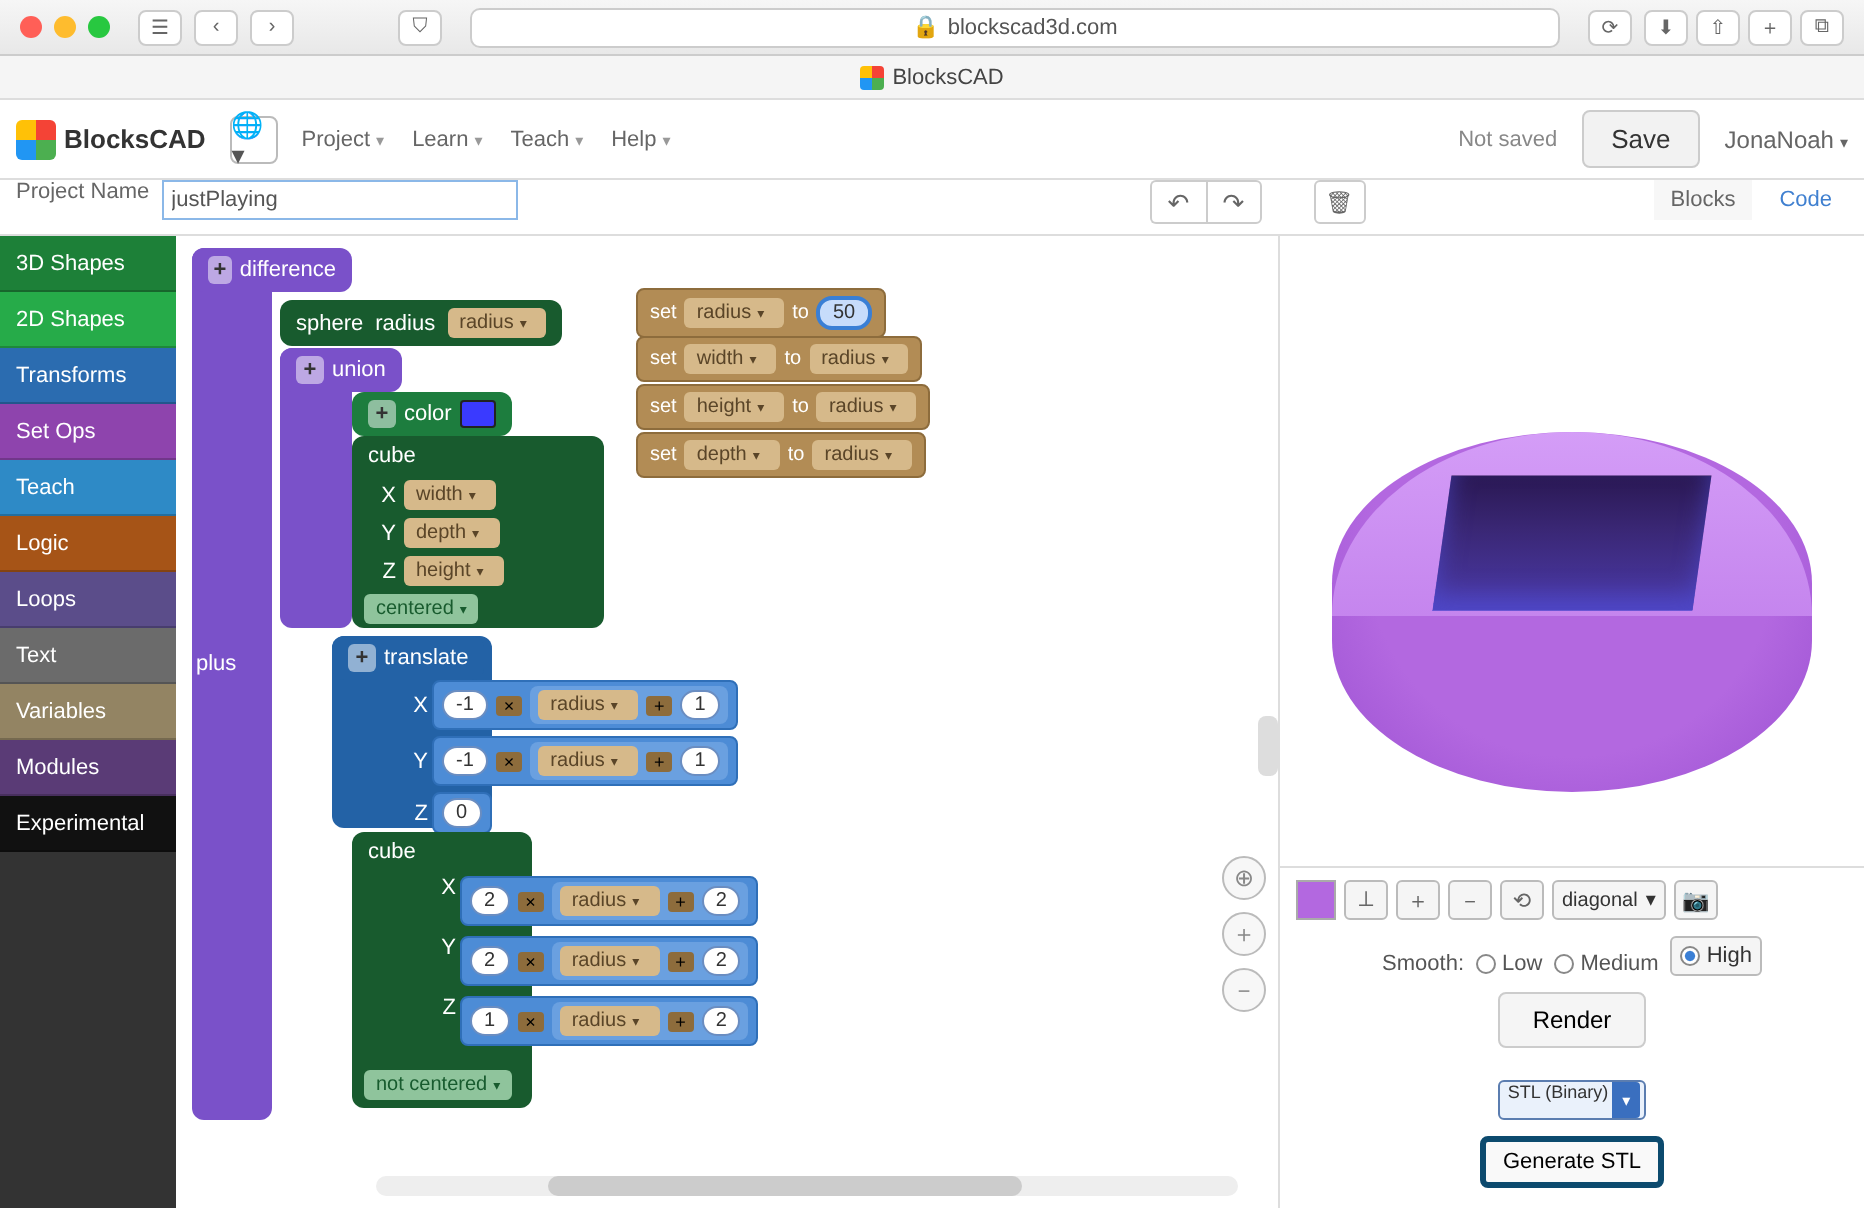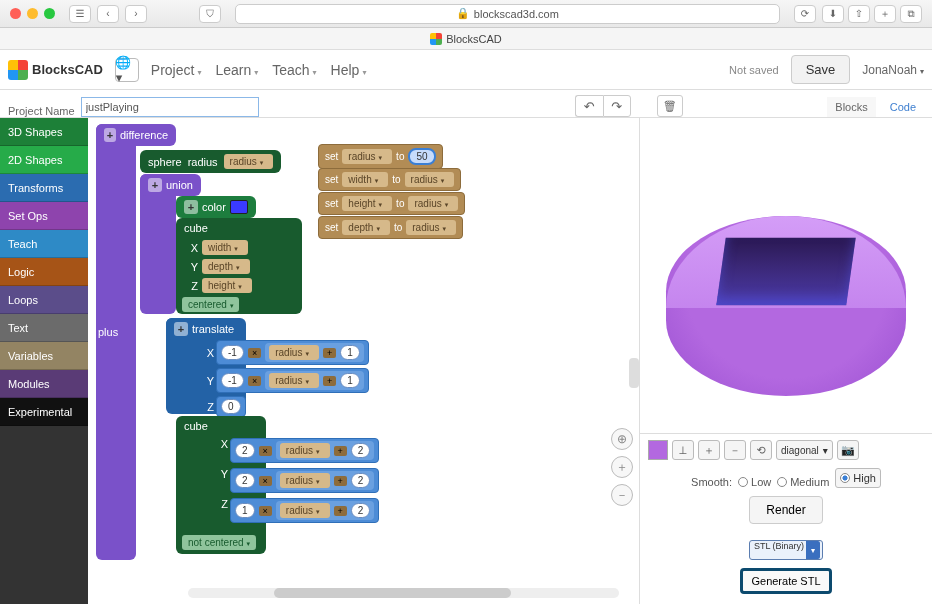--- a/index.html
+++ b/index.html
@@ -14,30 +14,30 @@
 .addr { flex: 1; height: 20px; border: 1px solid #ccc; border-radius: 5px; background: #fff; display: flex; align-items: center; justify-content: center; margin: 0 8px; color: #555; font-size: 11px; gap: 4px;}
 .tb-right { display: flex; gap: 4px; }
 .tab-row { height: 22px; background: #f5f5f5; border-bottom: 1px solid #ddd; display: flex; align-items: center; justify-content: center; font-size: 11px; color: #444; gap: 4px;}
 .tab-icon { width: 12px; height: 12px; background: conic-gradient(#f44336 0 90deg,#4CAF50 0 180deg,#2196F3 0 270deg,#FFC107 0 360deg); border-radius: 2px;}
 
 
 .app-header { height: 40px; border-bottom: 1px solid #ddd; display: flex; align-items: center; padding: 0 8px; gap: 12px; font-size: 13px; }
 .logo { display: flex; align-items: center; gap: 4px; font-weight: bold; color: #333;}
 .logo-icon { width: 20px; height: 20px; background: conic-gradient(#f44336 0 90deg,#4CAF50 0 180deg,#2196F3 0 270deg,#FFC107 0 360deg); border-radius: 3px;}
 .globe { width: 24px; height: 24px; border: 1px solid #bbb; border-radius: 4px; display: flex; align-items: center; justify-content: center; font-size: 13px; color: #555;}
-.menus { display: flex; gap: 14px; color: #666; font-size: 14px; }
+.menus { display: flex; gap: 14px; color: #666; font-size: 11px; }
 .menus span::after { content: "▾"; font-size: 8px; margin-left: 3px; color: #999;}
 .spacer { flex: 1; }
 .saved { font-size: 11px; color: #888; }
 .save-btn { padding: 6px 14px; background: #f2f2f2; border: 1px solid #ccc; border-radius: 4px; font-size: 13px; color: #333; }
 .user { font-size: 12px; color: #666; }
 .user::after { content: "▾"; font-size: 8px; margin-left: 3px;}
 
 
-.proj-row { height: 28px; border-bottom: 1px solid #ddd; display: flex; align-items: flex-end; padding: 0 8px; font-size: 11px; color: #666; gap: 6px; }
+.proj-row { height: 28px; border-bottom: 1px solid #ddd; display: flex; align-items: flex-start; padding: 0 8px; font-size: 11px; color: #666; gap: 6px; }
 .proj-input { height: 20px; width: 178px; border: 1px solid #8bb8e8; background: #fff; padding: 0 4px; font-size: 11px; color: #555;}
 .action-group { display: flex; margin-left: 310px; }
 .action-btn { width: 28px; height: 22px; border: 1px solid #ccc; background: #fff; display: flex; align-items: center; justify-content: center; font-size: 13px;}
 .action-btn:first-child { border-radius: 3px 0 0 3px; border-right: none; }
 .action-btn:last-child { border-radius: 0 3px 3px 0; }
 .trash { width: 26px; height: 22px; border: 1px solid #ccc; border-radius: 3px; margin-left: 20px; display: flex; align-items: center; justify-content: center; font-size: 11px;}
 .tab-blocks { margin-left: auto; padding: 4px 8px; font-size: 11px; background: #f7f7f7; color: #666;}
 .tab-code { padding: 4px 8px; font-size: 11px; color: #4080d0;}
 
 

